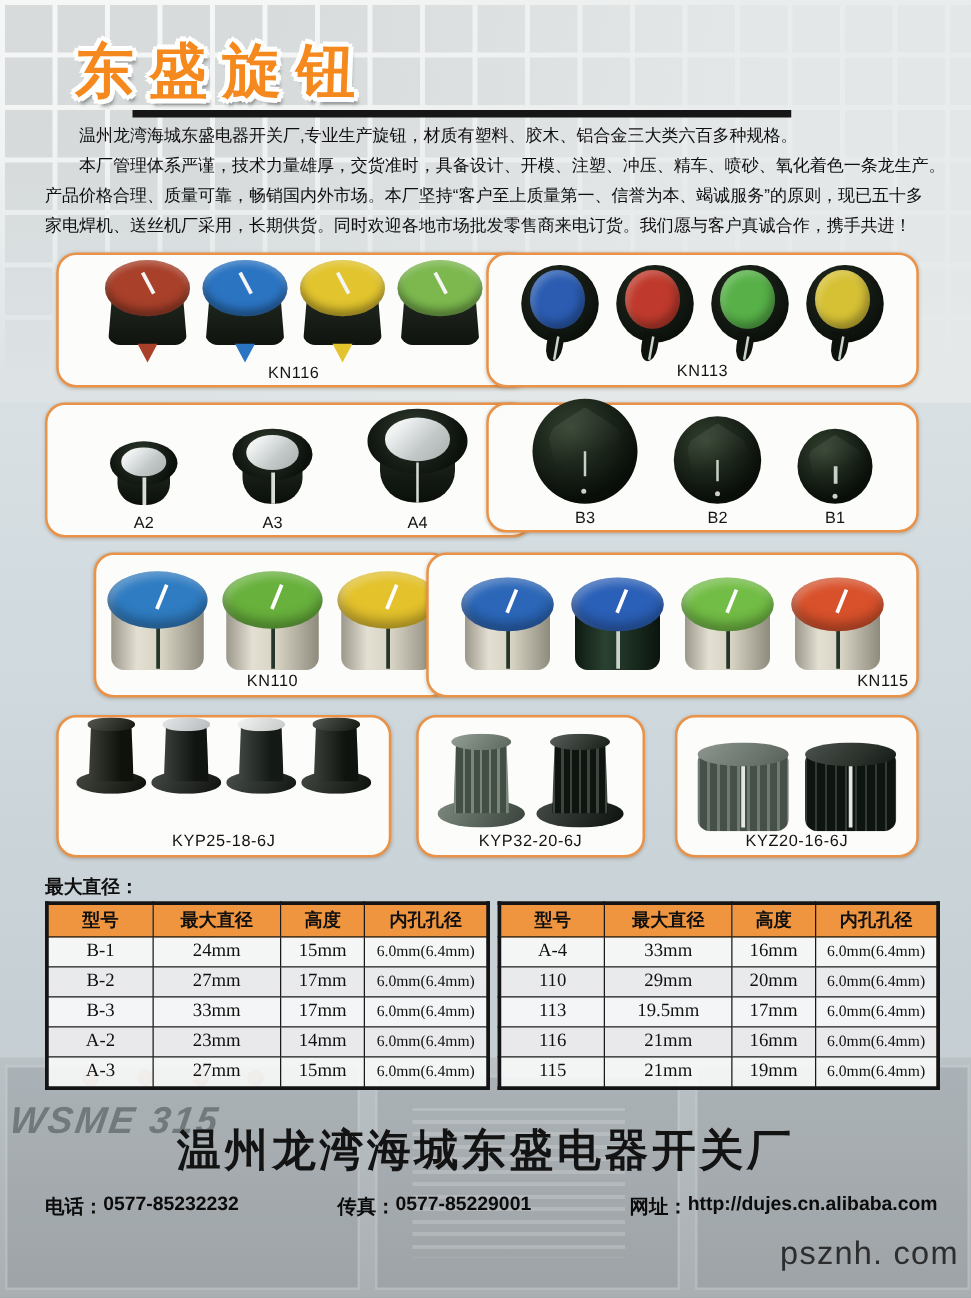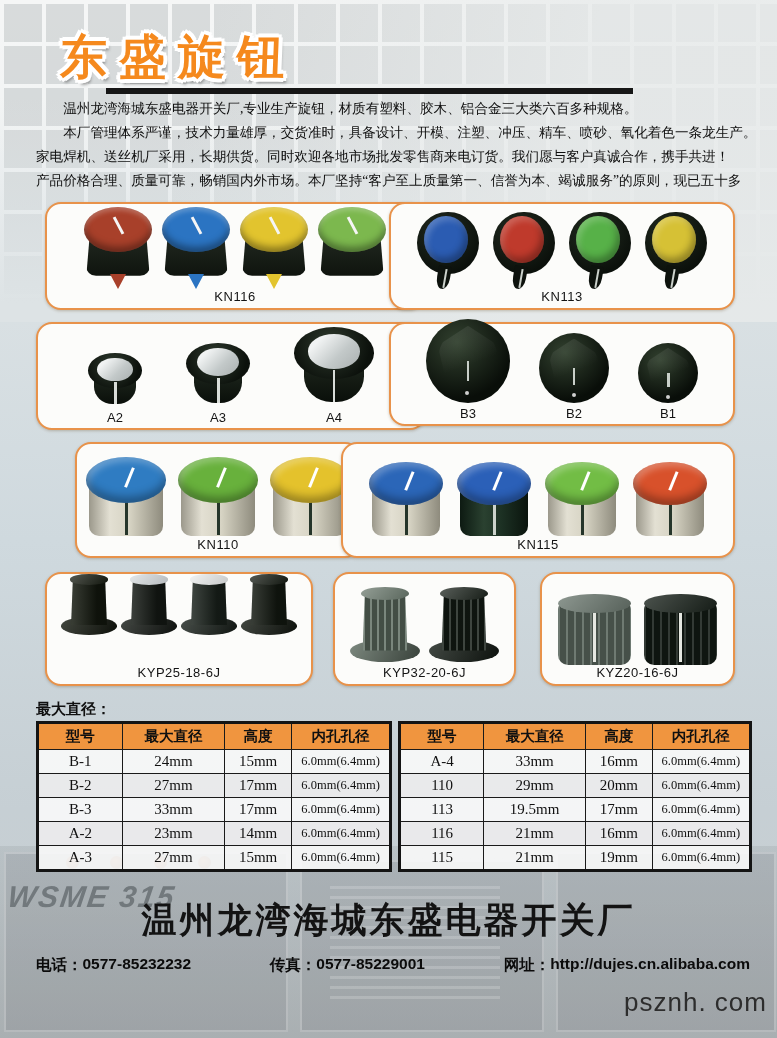--- a/index.html
+++ b/index.html
@@ -45,42 +45,42 @@
     position:absolute; left:60px; top:26px; margin:0; font-size:47px; font-weight:bold;
     letter-spacing:12px; color:#f5891d; white-space:nowrap;
     text-shadow:-3px -3px 0 #fff, 3px -3px 0 #fff, -3px 3px 0 #fff, 3px 3px 0 #fff,
                  -4px 0 0 #fff, 4px 0 0 #fff, 0 -4px 0 #fff, 0 4px 0 #fff,
                  3px 5px 3px rgba(40,40,40,.45);
   }
   .title-underline { position:absolute; left:106px; top:88px; width:527px; height:6px; background:#161616; }
 
   
   .intro { position:absolute; left:36px; top:97px; width:714px; font-size:13.6px; line-height:24px; color:#0e0e0e; }
-  .intro p { margin:0; white-space:nowrap;font-family:Liberation Serif, serif; }
+  .intro p { margin:0; white-space:nowrap; }
   .intro p.ind { text-indent:2em; }
 
   
   .panel {
     position:absolute; box-sizing:border-box; background:#fcfcfa;
     border:2px solid #e8924a; border-radius:16px;
     box-shadow:0 1px 3px rgba(90,60,20,.28);
     display:flex; flex-direction:column; align-items:center; justify-content:flex-end;
     padding:4px 6px 3px;
   }
   .knob-row { display:flex; align-items:flex-end; justify-content:center; width:100%; flex:1; }
   .panel-caption { font-size:13px; color:#141414; letter-spacing:.5px; height:16px; line-height:16px; }
   .knob-item { display:flex; flex-direction:column; align-items:center; gap:3px; }
   .knob-label { font-size:13px; color:#141414; }
 
-  .p0 { left:45px;  top:202px; width:380px; height:108px; } .p0 .knob-row{gap:6px}
+  .p0 { left:45px;  top:202px; width:380px; height:108px;justify-content:center; } .p0 .knob-row{gap:6px}
   .p1 { left:389px; top:202px; width:346px; height:108px; } .p1 .knob-row{gap:12px}
   .p2 { left:36px;  top:322px; width:390px; height:108px; } .p2 .knob-row{justify-content:space-evenly}
   .p3 { left:389px; top:322px; width:346px; height:104px; } .p3 .knob-row{justify-content:space-evenly}
   .p4 { left:45px;  top:442px; width:286px; height:116px;margin-left:30px; } .p4 .knob-row{gap:10px}
-  .p5 { left:341px; top:442px; width:394px; height:116px; } .p5 .knob-row{gap:12px}
+  .p5 { left:341px; top:442px; width:394px; height:116px;align-items:flex-end; } .p5 .knob-row{gap:12px}
   .p6 { left:45px;  top:572px; width:268px; height:114px;gap:28px; } .p6 .knob-row{gap:4px}
   .p7 { left:333px; top:572px; width:183px; height:114px; } .p7 .knob-row{gap:9px}
   .p8 { left:540px; top:572px; width:195px; height:114px; } .p8 .knob-row{gap:10px}
 
   
   .knob { position:relative; flex:0 0 auto; }
 
   .kn116 { width:72px; height:82px; }
   .kn116 .kb-body { position:absolute; left:6%; right:6%; top:28%; height:56%;
     background:linear-gradient(180deg,#232b22,#0f140e);
@@ -187,22 +187,22 @@
     <div class="m-dot md4"></div>
     <div class="wsme">WSME 315</div>
   </div>
 
   <h1 class="title">东盛旋钮</h1>
   <div class="title-underline"></div>
 
   <div class="intro">
     <p class="ind">温州龙湾海城东盛电器开关厂,专业生产旋钮，材质有塑料、胶木、铝合金三大类六百多种规格。</p>
     <p class="ind">本厂管理体系严谨，技术力量雄厚，交货准时，具备设计、开模、注塑、冲压、精车、喷砂、氧化着色一条龙生产。</p>
+    <p>产品价格合理、质量可靠，畅销国内外市场。本厂坚持“客户至上质量第一、信誉为本、竭诚服务”的原则，现已五十多</p>
     <p>家电焊机、送丝机厂采用，长期供货。同时欢迎各地市场批发零售商来电订货。我们愿与客户真诚合作，携手共进！</p>
-    <p>产品价格合理、质量可靠，畅销国内外市场。本厂坚持“客户至上质量第一、信誉为本、竭诚服务”的原则，现已五十多</p>
   </div>
 
   <div class="panel p0">
       <div class="knob-row">
         <div class="knob kn116" style="--top: #a8402a;">
           <div class="kb-body"></div>
           <div class="kb-top"></div>
           <div class="kb-tick"></div>
           <div class="kb-pointer"></div>
         </div>

